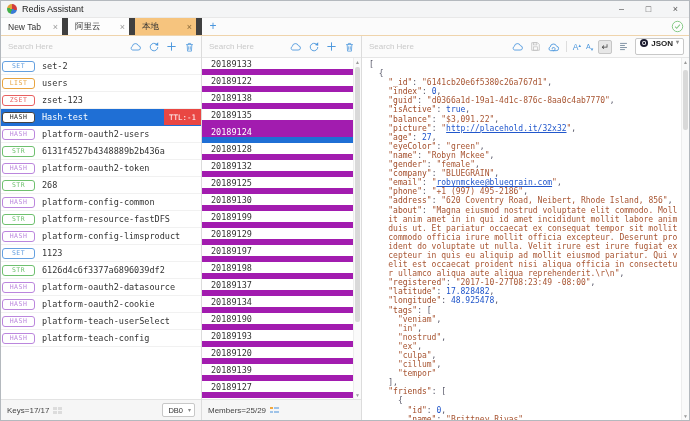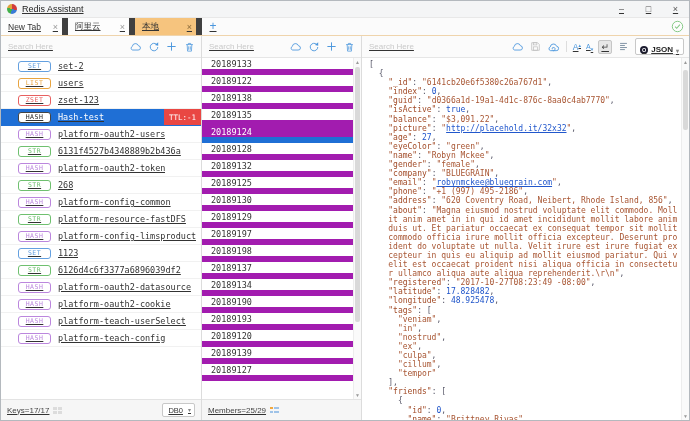--- a/index.html
+++ b/index.html
@@ -1,18 +1,18 @@
 <!DOCTYPE html>
 <html><head>
 <meta charset="utf-8">
 <style>
   html,body{margin:0;padding:0;width:690px;height:421px;overflow:hidden;background:#fff;
     font-family:"Liberation Sans",sans-serif;color:#333;}
   .window{width:690px;height:421px;box-sizing:border-box;border:1px solid #b4b9be;
-    display:flex;flex-direction:column;background:#fff;text-decoration:underline;}
+    display:flex;flex-direction:column;background:#fff;}
 
   
   .titlebar{height:17px;flex:0 0 17px;background:#f4f5f6;display:flex;align-items:center;
     padding-left:6px;border-bottom:1px solid #e8e8e8;box-sizing:border-box;}
   .logo{width:10px;height:10px;border-radius:50%;margin-right:5px;
     background:conic-gradient(#d23c3c 0 30%,#3a7bd5 30% 55%,#43b04a 55% 80%,#e0a23c 80% 100%);}
   .title{font-size:9px;color:#222;}
   .win-controls{margin-left:auto;display:flex;}
   .win-btn{width:27px;text-align:center;font-size:9px;color:#555;line-height:16px;}
 
@@ -41,28 +41,28 @@
     font-size:8px;color:#444;font-family:inherit;padding:0;}
   .search-input::placeholder{color:#c9c9c9;}
   .tb-icon{flex:0 0 auto;display:flex;align-items:center;justify-content:center;width:13px;height:14px;}
   .sep{width:1px;height:11px;background:#ddd;margin:0 1px;flex:0 0 auto;}
   .font-btn{color:#4a96dd;font-size:8.5px;line-height:10px;display:flex;align-items:flex-start;flex:0 0 auto;}
   .font-btn .mini{font-size:5px;line-height:6px;}
   .font-btn.small{font-size:7px;align-items:flex-end;}
   .wrap-btn{background:#e7e7e7;border:1px solid #c6c6c6;border-radius:2px;width:14px;height:14px;
     box-sizing:border-box;display:flex;align-items:center;justify-content:center;font-size:9px;color:#444;flex:0 0 auto;}
   .json-select{border:1px solid #c8c8c8;background:#fff;border-radius:2px;height:15px;
-    display:flex;align-items:flex-end;gap:3px;padding:0 4px;font-size:8px;font-weight:bold;color:#222;flex:0 0 auto;}
+    display:flex;align-items:flex-start;gap:3px;padding:0 4px;font-size:8px;font-weight:bold;color:#222;flex:0 0 auto;}
   .json-dot{width:8px;height:8px;border-radius:50%;background:#1c1c30;color:#fff;font-size:5.5px;
     line-height:8px;text-align:center;font-weight:bold;}
   .chev{color:#888;font-size:6px;line-height:6px;}
 
   
   .list{flex:1;position:relative;overflow:hidden;background:#fff;min-height:0;}
-  .key-row{height:17px;box-sizing:border-box;display:flex;align-items:center;padding-left:17px;
+  .key-row{height:17px;box-sizing:border-box;display:flex;align-items:center;padding-left:1px;
     border-bottom:1px solid #f1f1f1;position:relative;
     font-family:"DejaVu Sans Mono",monospace;font-size:8.5px;color:#333;}
   .key-row.selected{background:#1f6fd5;color:#fff;border-bottom-color:#1f6fd5;}
   .badge{width:31px;flex:0 0 31px;text-align:center;border:1px solid #888;border-radius:3px;
     font-size:6.5px;line-height:9px;margin-right:7px;background:#fff;color:#555;letter-spacing:.5px;}
   .key-row.selected .badge{border-color:#444;color:#222;}
   .key-name{white-space:nowrap;overflow:hidden;text-align:right;}
   .ttl{position:absolute;right:0;top:0;bottom:0;background:#e94743;color:#fff;font-size:7.5px;
     display:flex;align-items:center;padding:0 5px;}
   .field-rows{position:absolute;top:0;left:0;right:8px;bottom:0;}
@@ -278,20 +278,21 @@
         <div class="field-rows" id="fields-list">
             <div class="field-row">20189133</div>
             <div class="field-row">20189122</div>
             <div class="field-row">20189138</div>
             <div class="field-row">20189135</div>
             <div class="field-row selected">20189124</div>
             <div class="field-row">20189128</div>
             <div class="field-row">20189132</div>
             <div class="field-row">20189125</div>
             <div class="field-row">20189130</div>
+            <div class="field-row">20189199</div>
             <div class="field-row">20189129</div>
             <div class="field-row">20189197</div>
             <div class="field-row">20189198</div>
             <div class="field-row">20189137</div>
             <div class="field-row">20189134</div>
             <div class="field-row">20189190</div>
             <div class="field-row">20189193</div>
             <div class="field-row">20189120</div>
             <div class="field-row">20189139</div>
             <div class="field-row">20189127</div>

